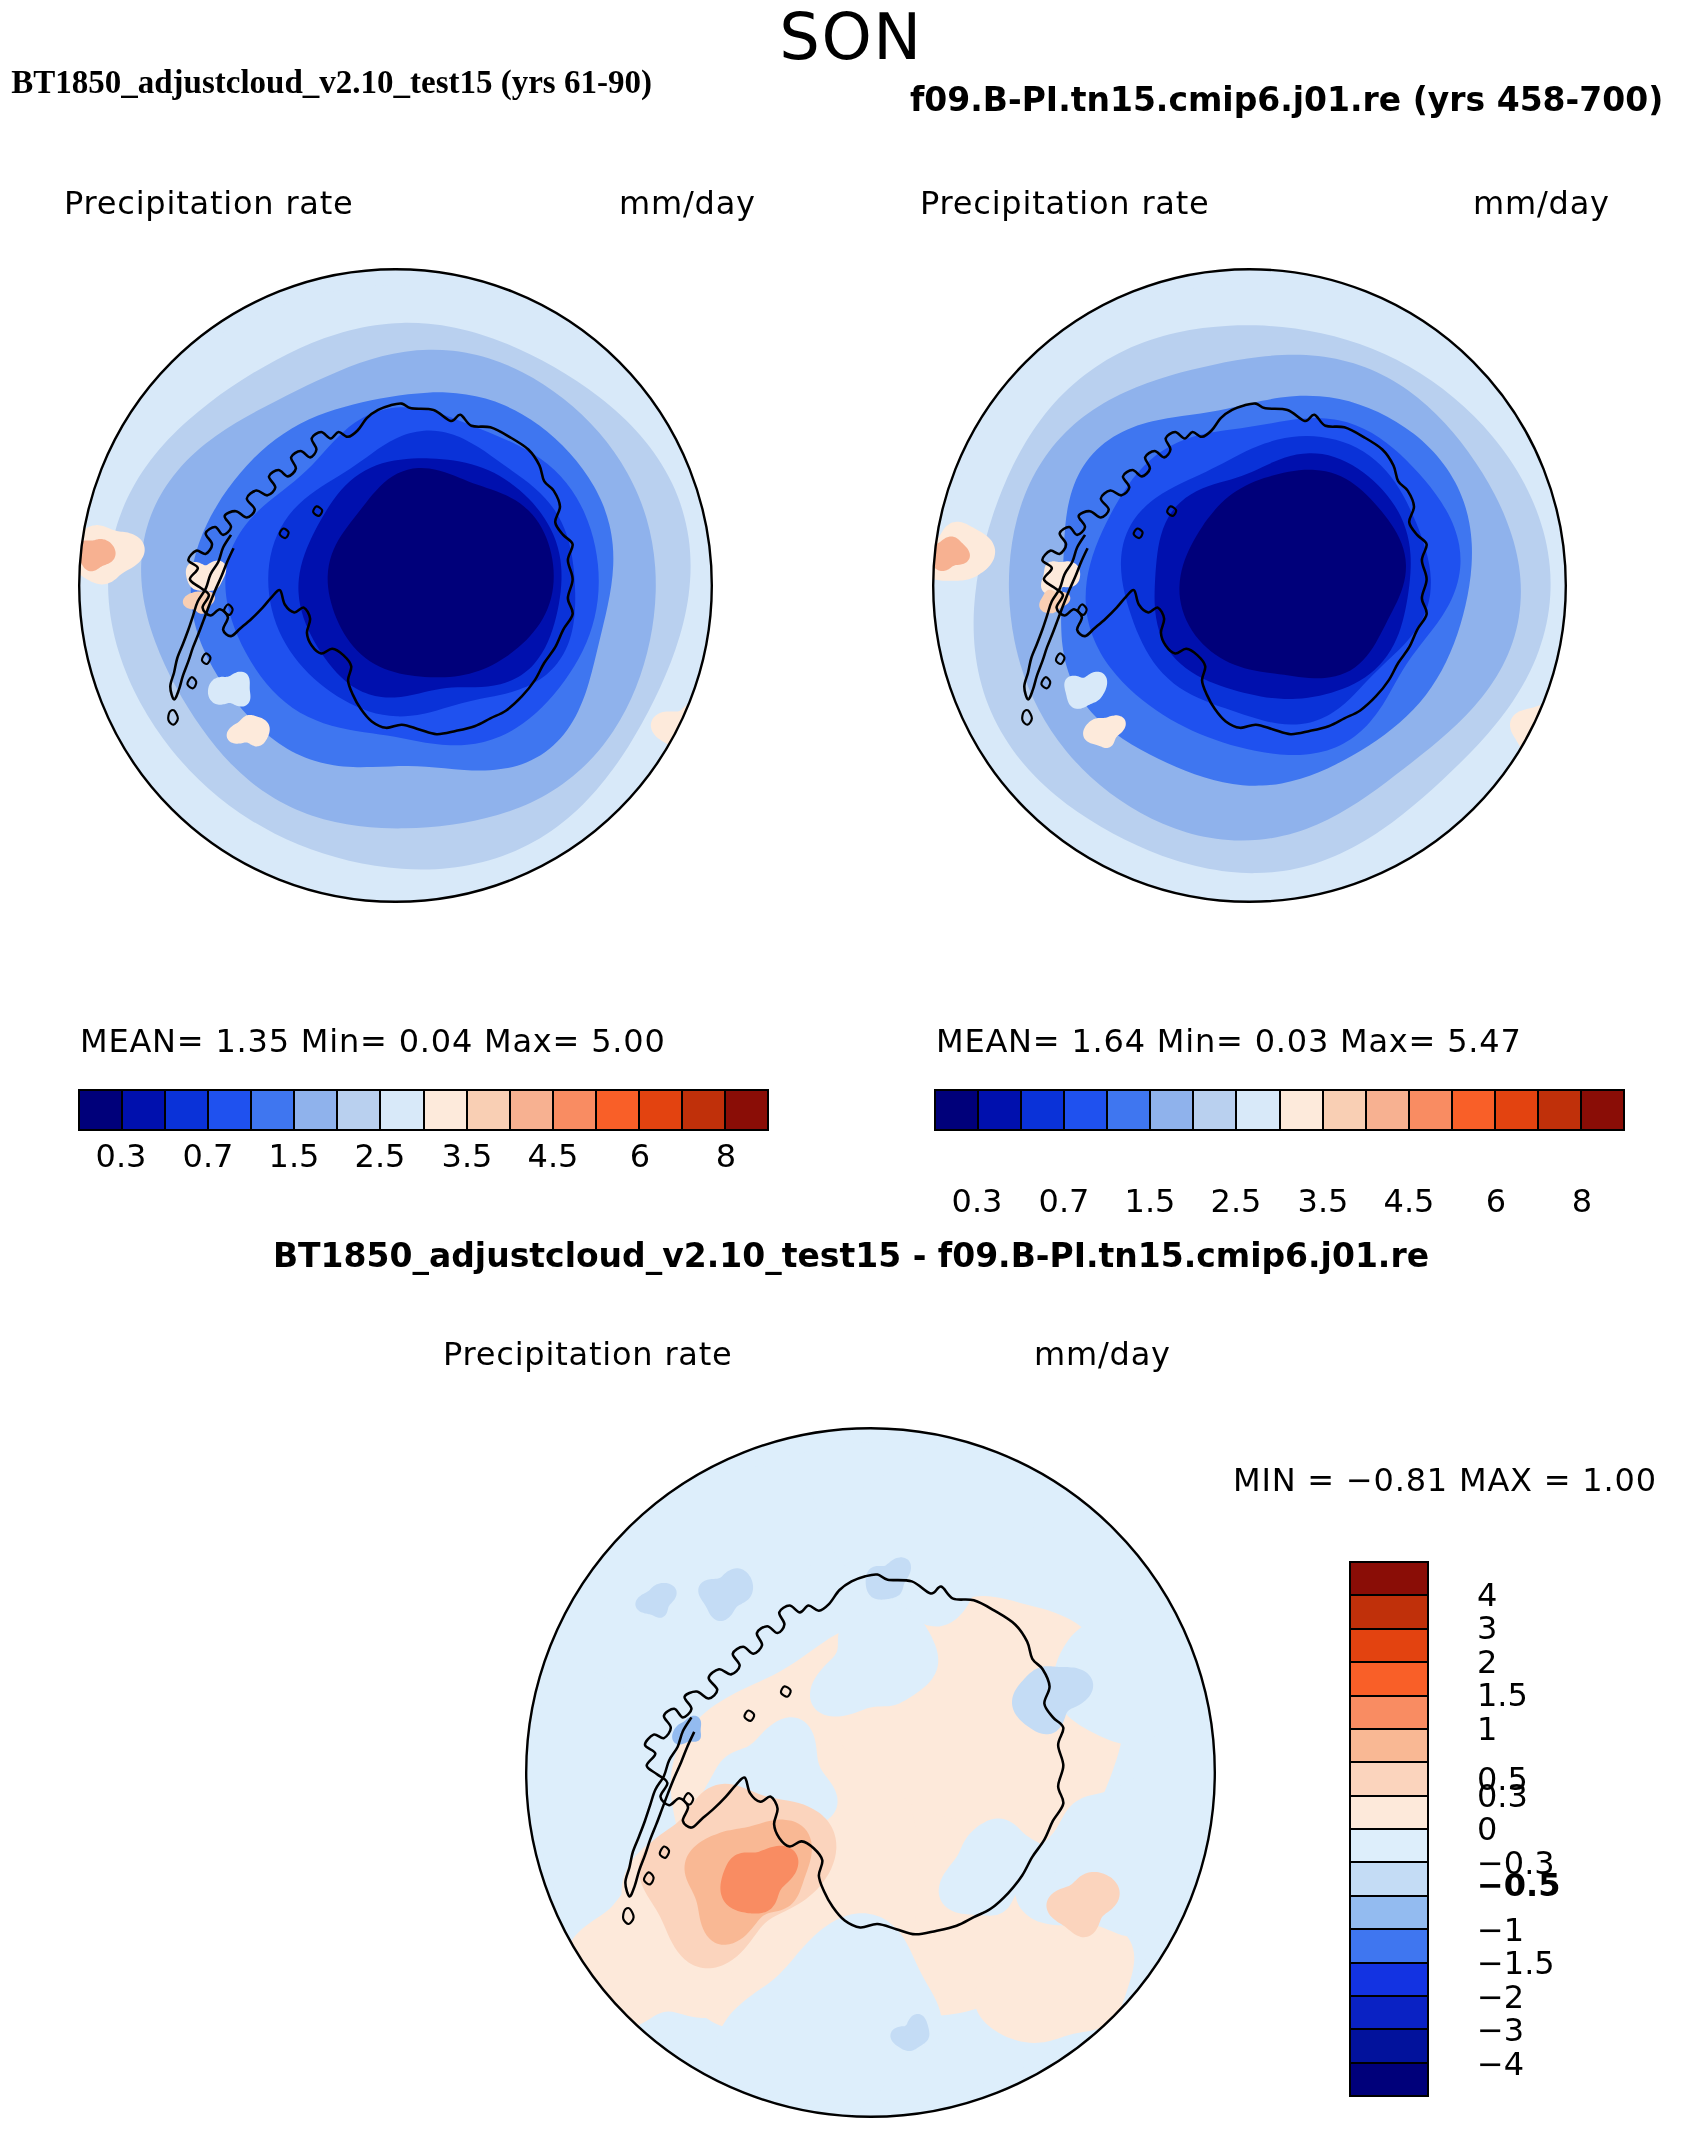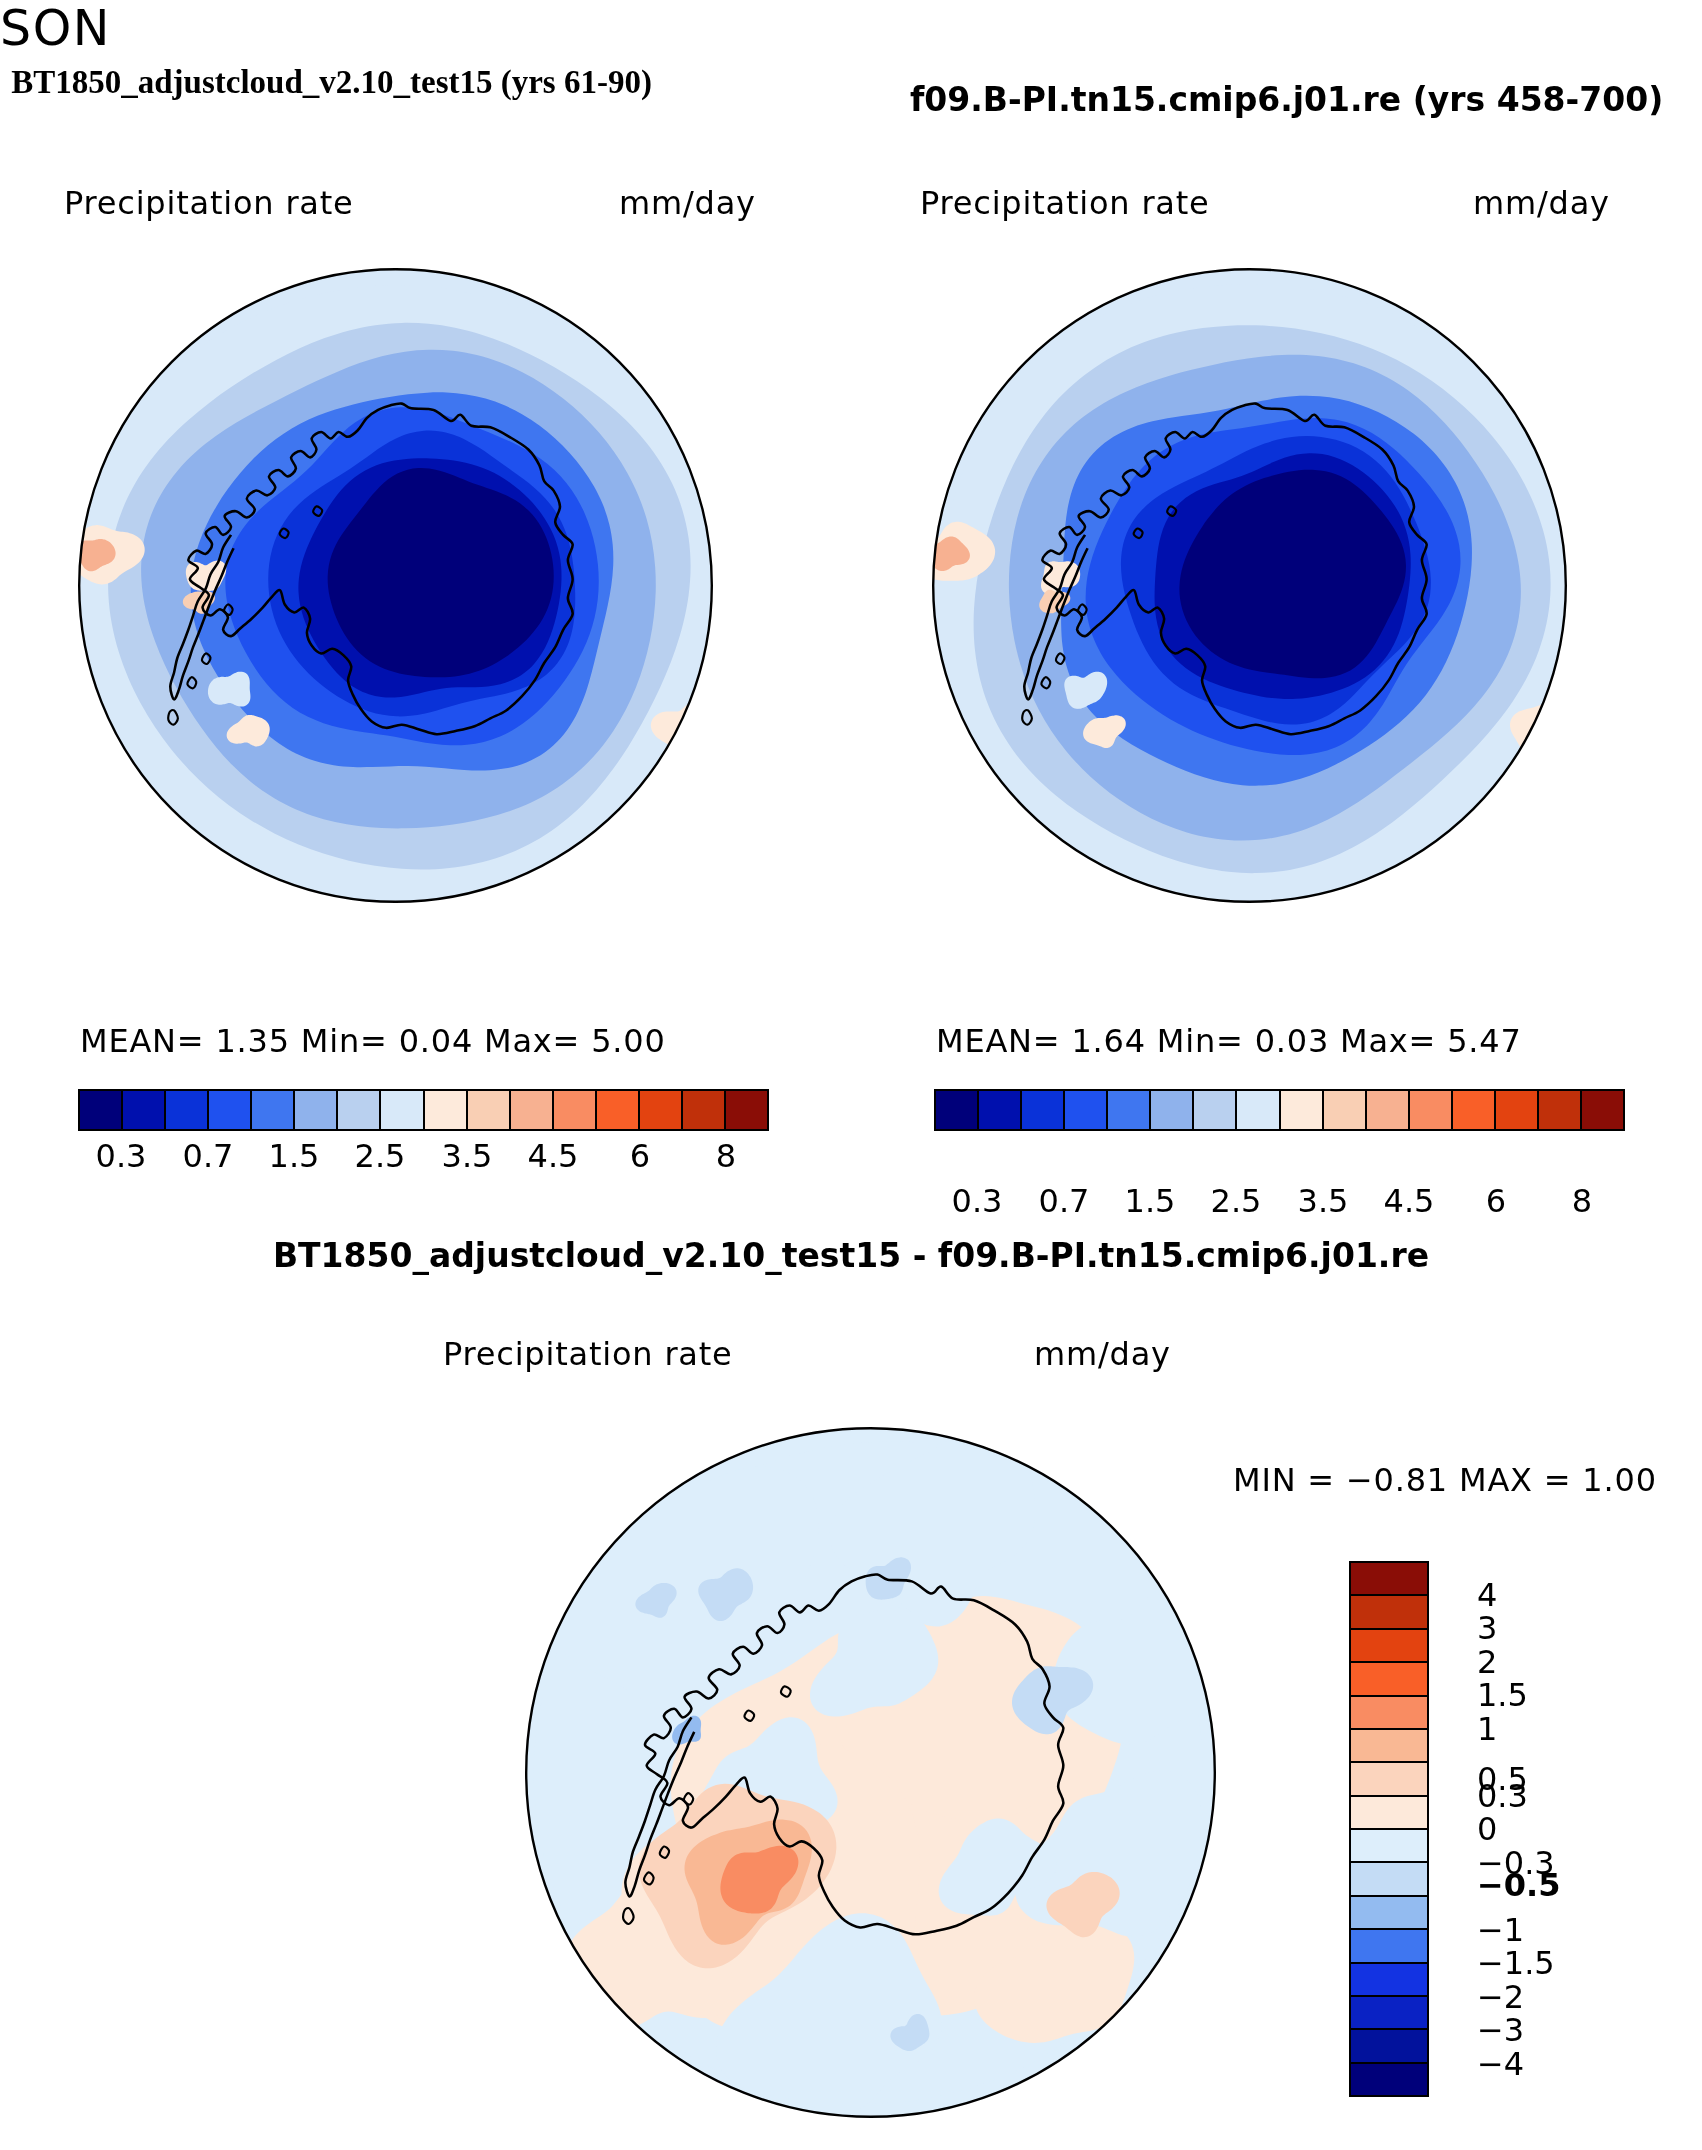--- a/index.html
+++ b/index.html
@@ -1,19 +1,19 @@
 <!DOCTYPE html>
 <html style="font-size:12.8px"><head>
 <meta charset="utf-8">
 <style>
   html,body{margin:0;padding:0;background:#fff;}
   body{width:1702px;height:2151px;position:relative;
        font-family:"DejaVu Sans","Liberation Sans",sans-serif;color:#000;}
   .abs{position:absolute;}
-  .season-title{left:0;top:0;width:1702px;text-align:left;font-size:49px;
+  .season-title{left:0;top:0;width:1702px;text-align:center;font-size:64px;
                 letter-spacing:1.6px;font-weight:400;}
   .case-title{font-size:33px;font-weight:bold;white-space:nowrap;}
   .panel-label{font-size:32px;white-space:nowrap;letter-spacing:0.8px;}
   .stats-line{font-size:32px;white-space:nowrap;letter-spacing:0.8px;}
   .cbar{display:flex;border:2.4px solid #000;box-sizing:border-box;}
   .cbar .cell{flex:1 1 0;border-right:2.4px solid #000;}
   .cbar .cell:last-child{border-right:none;}
   .cbar-ticks{position:relative;height:45px;}
   .cbar-ticks span{position:absolute;top:0;font-size:32px;transform:translateX(-50%);}
   .vbar-wrap{display:flex;align-items:stretch;}

